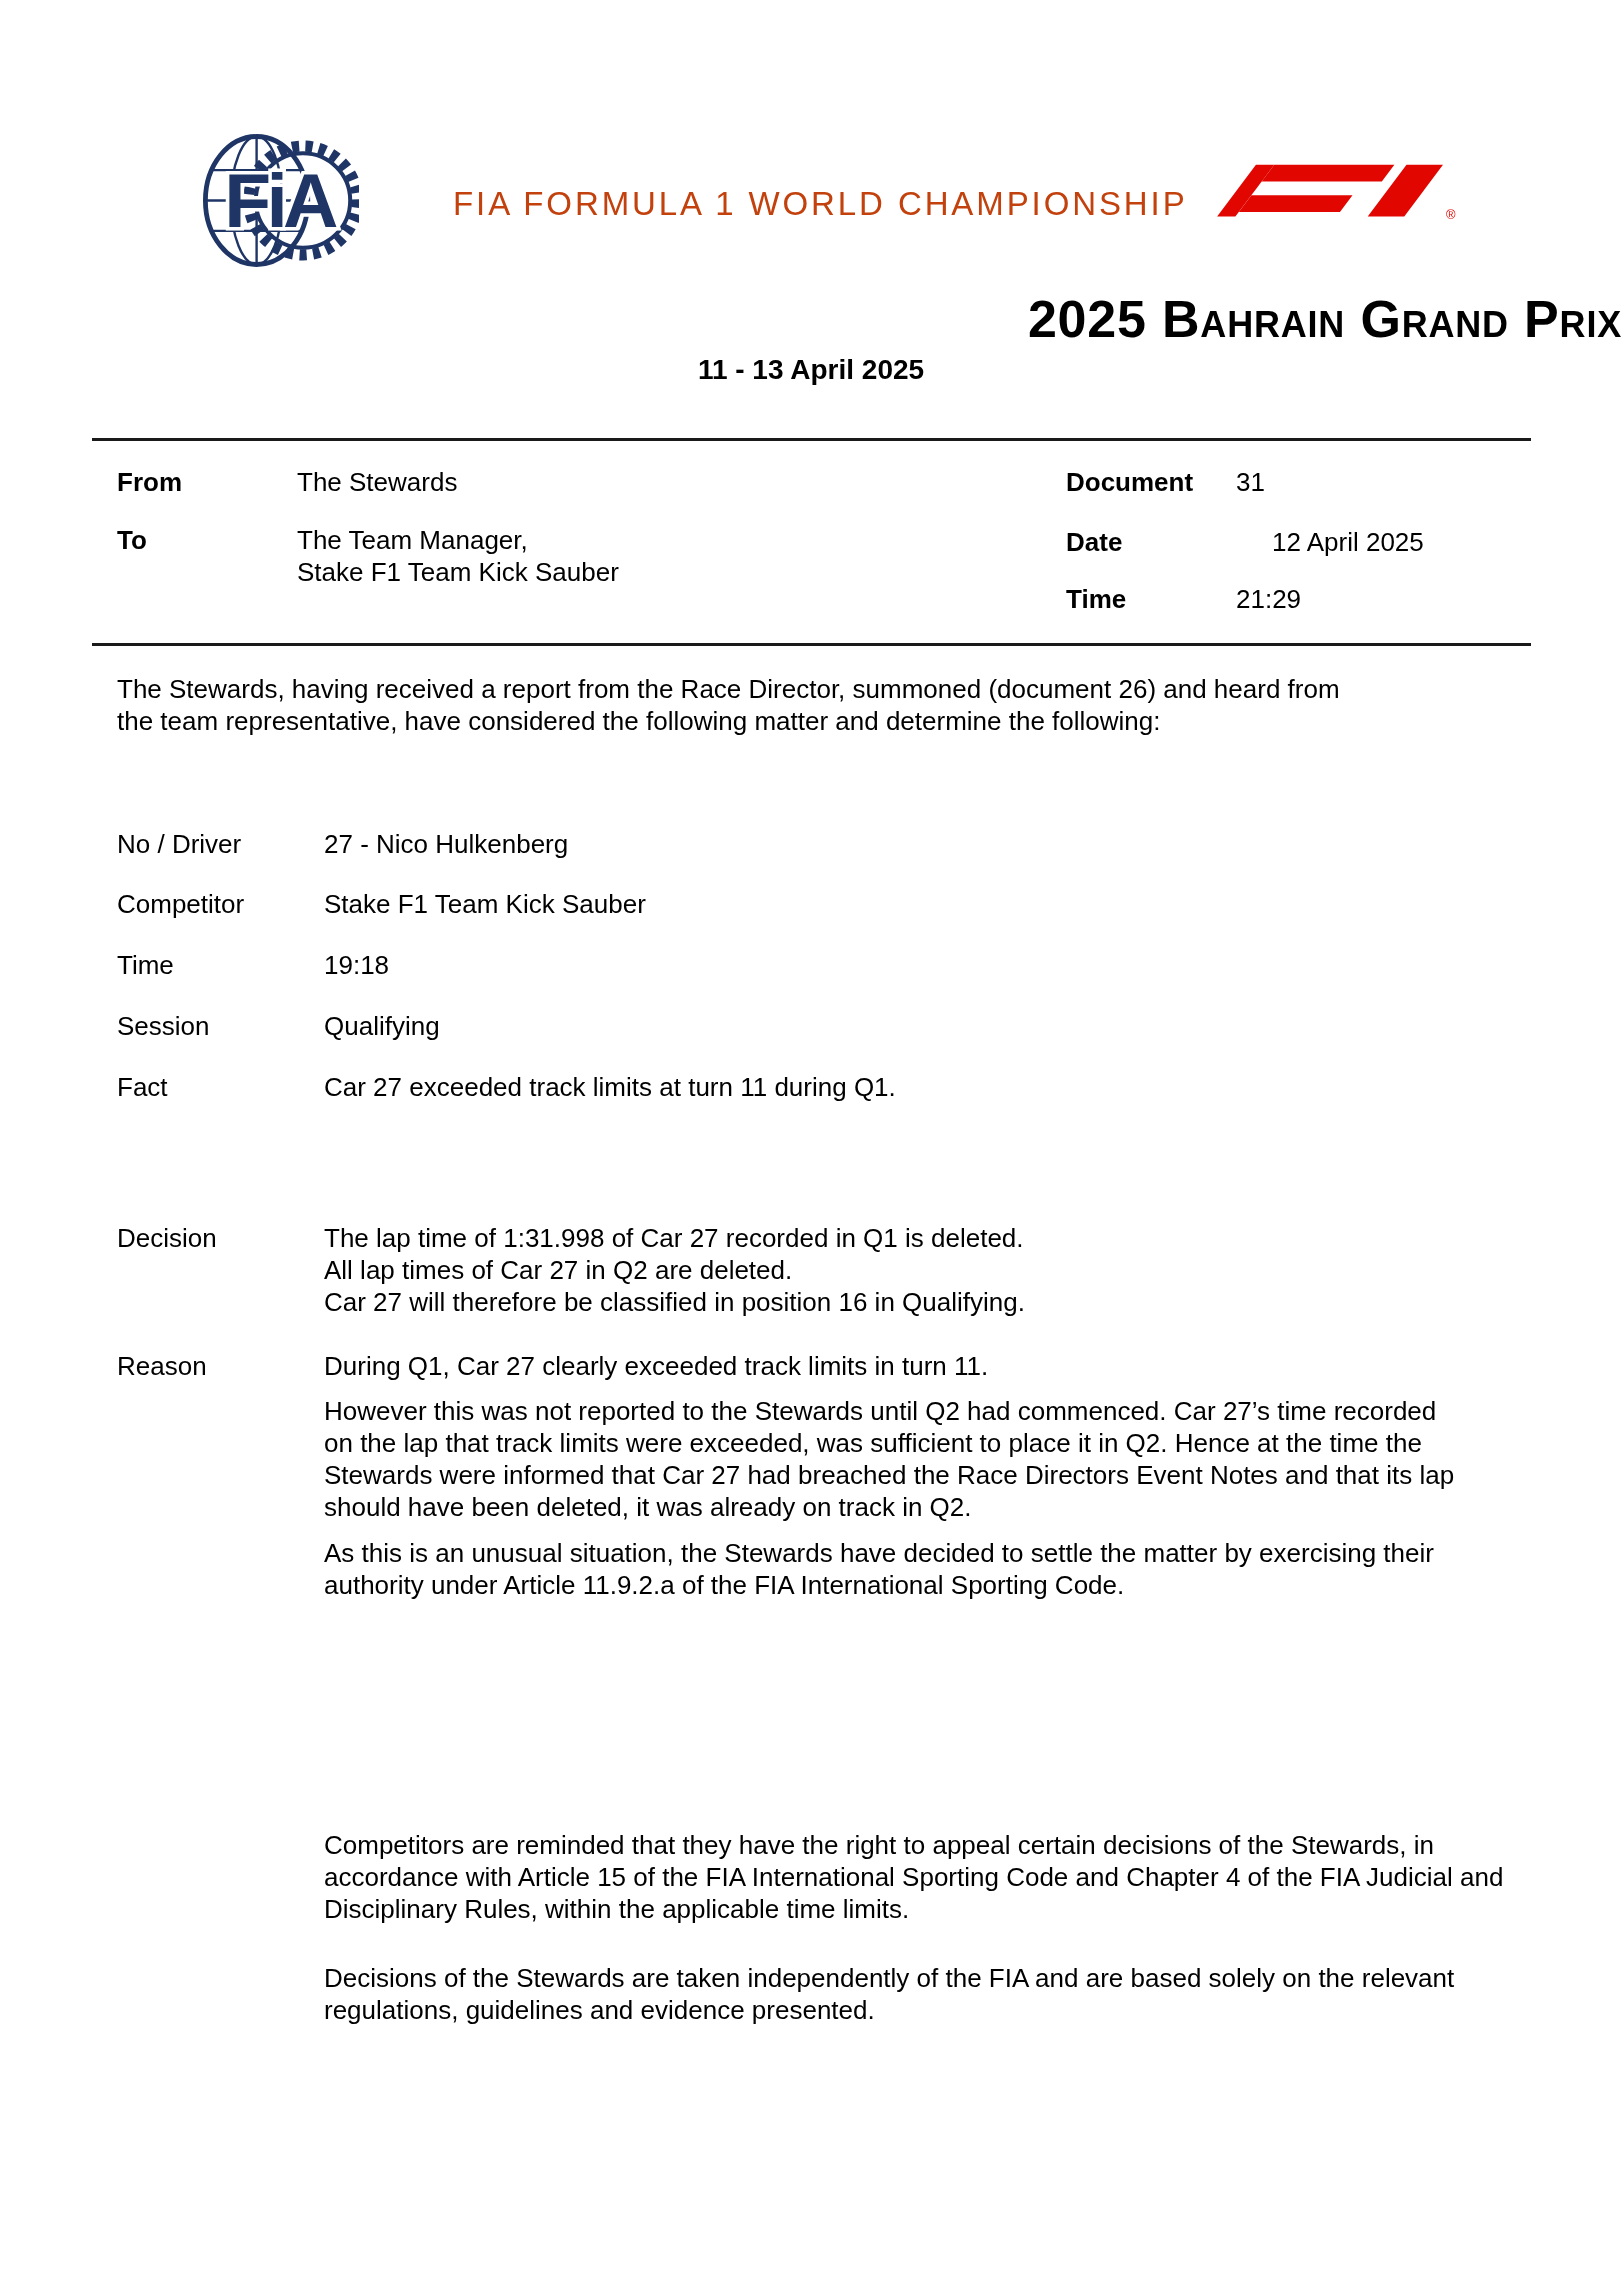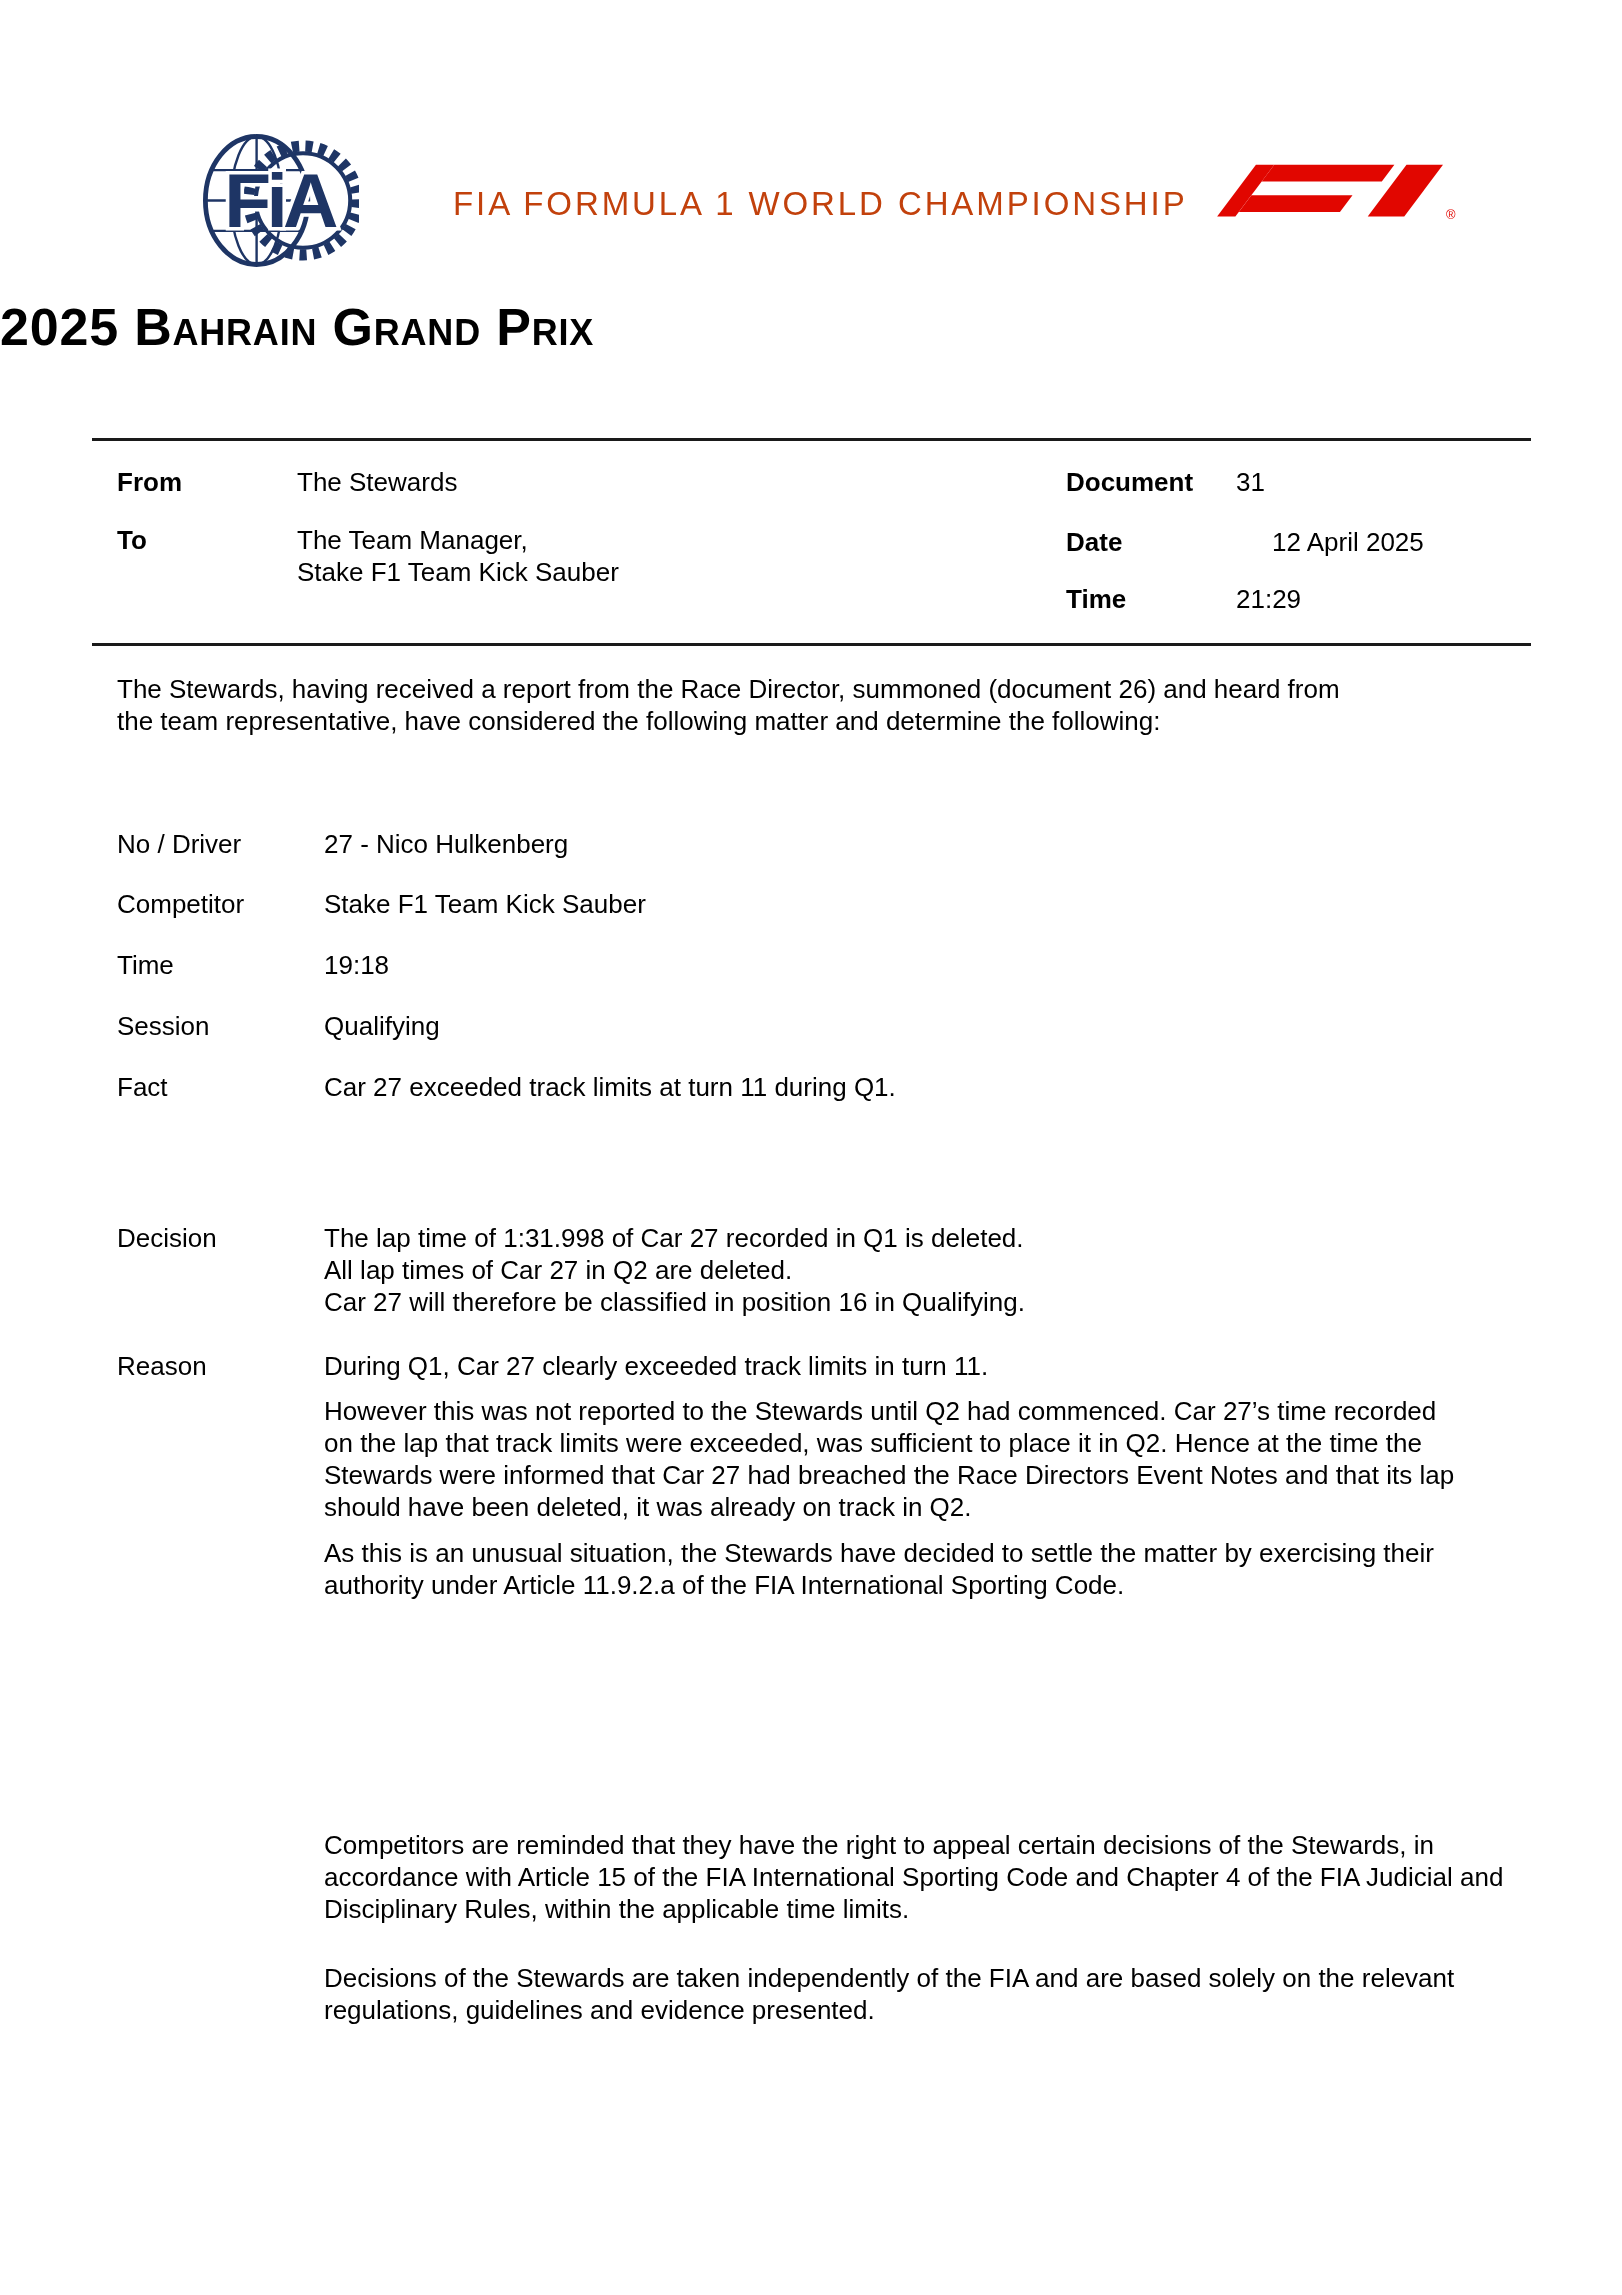--- a/index.html
+++ b/index.html
@@ -18,21 +18,21 @@
   .fia-logo { left:199px; top:122px; width:160px; height:157px; }
   .champ-title {
     left:453px; top:185px;
     font-size:33px; font-weight:400; letter-spacing:2.9px;
     color:#c2410c; white-space:nowrap;
   }
   .f1-logo { left:1208px; top:164px; width:251px; height:58px; }
 
   
   .gp-title {
-    left:0; right:0; top:297px; text-align:left;
+    left:0; right:0; top:289px; text-align:right;
     font-size:52px; font-weight:bold; font-variant:small-caps;
     letter-spacing:0.8px; white-space:nowrap;
   }
   .gp-dates {
     left:0; right:0; top:354px; text-align:center;
     font-size:28px; font-weight:bold;
   }
 
   .rule { left:92px; width:1439px; height:2.5px; background:#1a1a1a; }
   .rule-top { top:438px; }
@@ -78,20 +78,21 @@
 
   <svg class="abs f1-logo" viewBox="0 0 330 74">
     <polygon points="63,0 87,0 36,68 12,68" fill="#E10600"></polygon>
     <polygon points="87,0 245,0 228.5,22 70.5,22" fill="#E10600"></polygon>
     <polygon points="57,40 190,40 173.5,62 40.5,62" fill="#E10600"></polygon>
     <polygon points="261,0 309,0 258,68 210,68" fill="#E10600"></polygon>
     <text x="313" y="71" font-family="Liberation Sans, sans-serif" font-size="17" fill="#E10600">®</text>
   </svg>
 
   <div class="abs gp-title">2025 Bahrain Grand Prix</div>
+  <div class="abs gp-dates">11 - 13 April 2025</div>
 
   <div class="abs rule rule-top"></div>
 
   <div class="abs meta-row body-text" style="left:117px; top:466px; width:835px;">
     <div class="lbl">From</div>
     <div class="val">The Stewards</div>
   </div>
   <div class="abs meta-row body-text" style="left:117px; top:524px; width:835px;">
     <div class="lbl">To</div>
     <div class="val">

